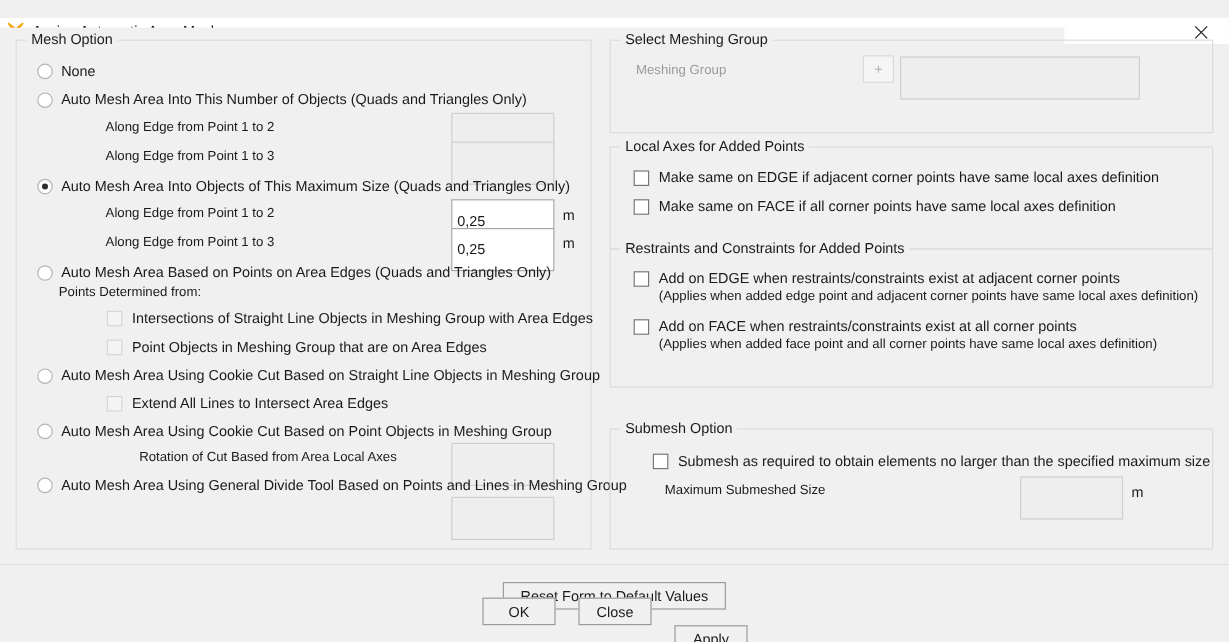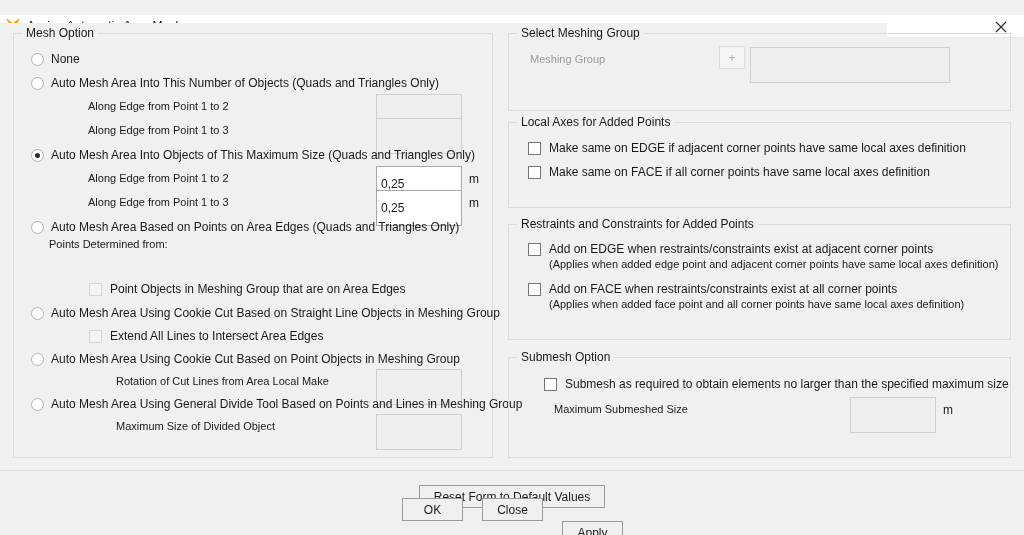--- a/index.html
+++ b/index.html
@@ -220,20 +220,24 @@
     <input class="field enabled" style="left: 362px; top: 156px; width: 86px;" value="0,25">
     <div class="unit" style="left:455px; top:162px;">m</div>
 
     <div class="radio" style="left:17px; top:186px;">
       <span class="radio-box"></span>
       <span class="radio-label">Auto Mesh Area Based on Points on Area Edges  (Quads and Triangles Only)</span>
     </div>
 
     <div class="lbl" style="left:35px; top:204px;">Points Determined from:</div>
 
+    <div class="check disabled" style="left:75px; top:224px;">
+      <span class="check-box"></span>
+      <span class="check-label">Intersections of Straight Line Objects in Meshing Group with Area Edges</span>
+    </div>
 
     <div class="check disabled" style="left:75px; top:248px;">
       <span class="check-box"></span>
       <span class="check-label">Point Objects in Meshing Group that are on Area Edges</span>
     </div>
 
     <div class="radio" style="left:17px; top:272px;">
       <span class="radio-box"></span>
       <span class="radio-label">Auto Mesh Area Using Cookie Cut Based on Straight Line Objects in Meshing Group</span>
     </div>
@@ -241,29 +245,28 @@
     <div class="check disabled" style="left:75px; top:295px;">
       <span class="check-box"></span>
       <span class="check-label">Extend All Lines to Intersect Area Edges</span>
     </div>
 
     <div class="radio" style="left:17px; top:318px;">
       <span class="radio-box"></span>
       <span class="radio-label">Auto Mesh Area Using Cookie Cut Based on Point Objects in Meshing Group</span>
     </div>
 
-    <div class="lbl" style="left:102px; top:341px;">Rotation of Cut Lines from Area Local Make</div>
+    <div class="lbl" style="left:102px; top:341px;">Rotation of Cut Based from Area Local Axes</div>
     <input class="field" readonly="" style="left: 362px; top: 335px; width: 86px;" value="">
 
     <div class="radio" style="left:17px; top:363px;">
       <span class="radio-box"></span>
       <span class="radio-label">Auto Mesh Area Using General Divide Tool Based on Points and Lines in Meshing Group</span>
     </div>
 
-    <div class="lbl" style="left:102px; top:386px;">Maximum Size of Divided Object</div>
     <input class="field" readonly="" style="left: 362px; top: 380px; width: 86px;" value="">
   </div>
 
   <div class="group" style="left:508px; top:10px; width:503px; height:78px;">
     <span class="group-title">Select Meshing Group</span>
 
     <div class="lbl dim" style="left:21px; top:19px;">Meshing Group</div>
 
     <div class="plusbtn" style="left:210px; top:12px;">
       <span>+</span>
@@ -279,21 +282,21 @@
       <span class="check-box"></span>
       <span class="check-label">Make same on EDGE if adjacent corner points have same local axes definition</span>
     </div>
 
     <div class="check" style="left:19px; top:42px;">
       <span class="check-box"></span>
       <span class="check-label">Make same on FACE if all corner points have same local axes definition</span>
     </div>
   </div>
 
-  <div class="group" style="left:508px; top:201px; width:503px; height:116px;padding-left:27px;">
+  <div class="group" style="left:508px; top:184px; width:503px; height:116px;padding-left:27px;">
     <span class="group-title">Restraints and Constraints for Added Points</span>
 
     <div class="check" style="left:19px; top:17px;">
       <span class="check-box"></span>
       <span class="check-label">Add on EDGE when restraints/constraints exist at adjacent corner points</span>
     </div>
     <div class="lbl" style="left:40px; top:33px;">(Applies when added edge point and adjacent corner points have same local axes definition)</div>
 
     <div class="check" style="left:19px; top:57px;">
       <span class="check-box"></span>

